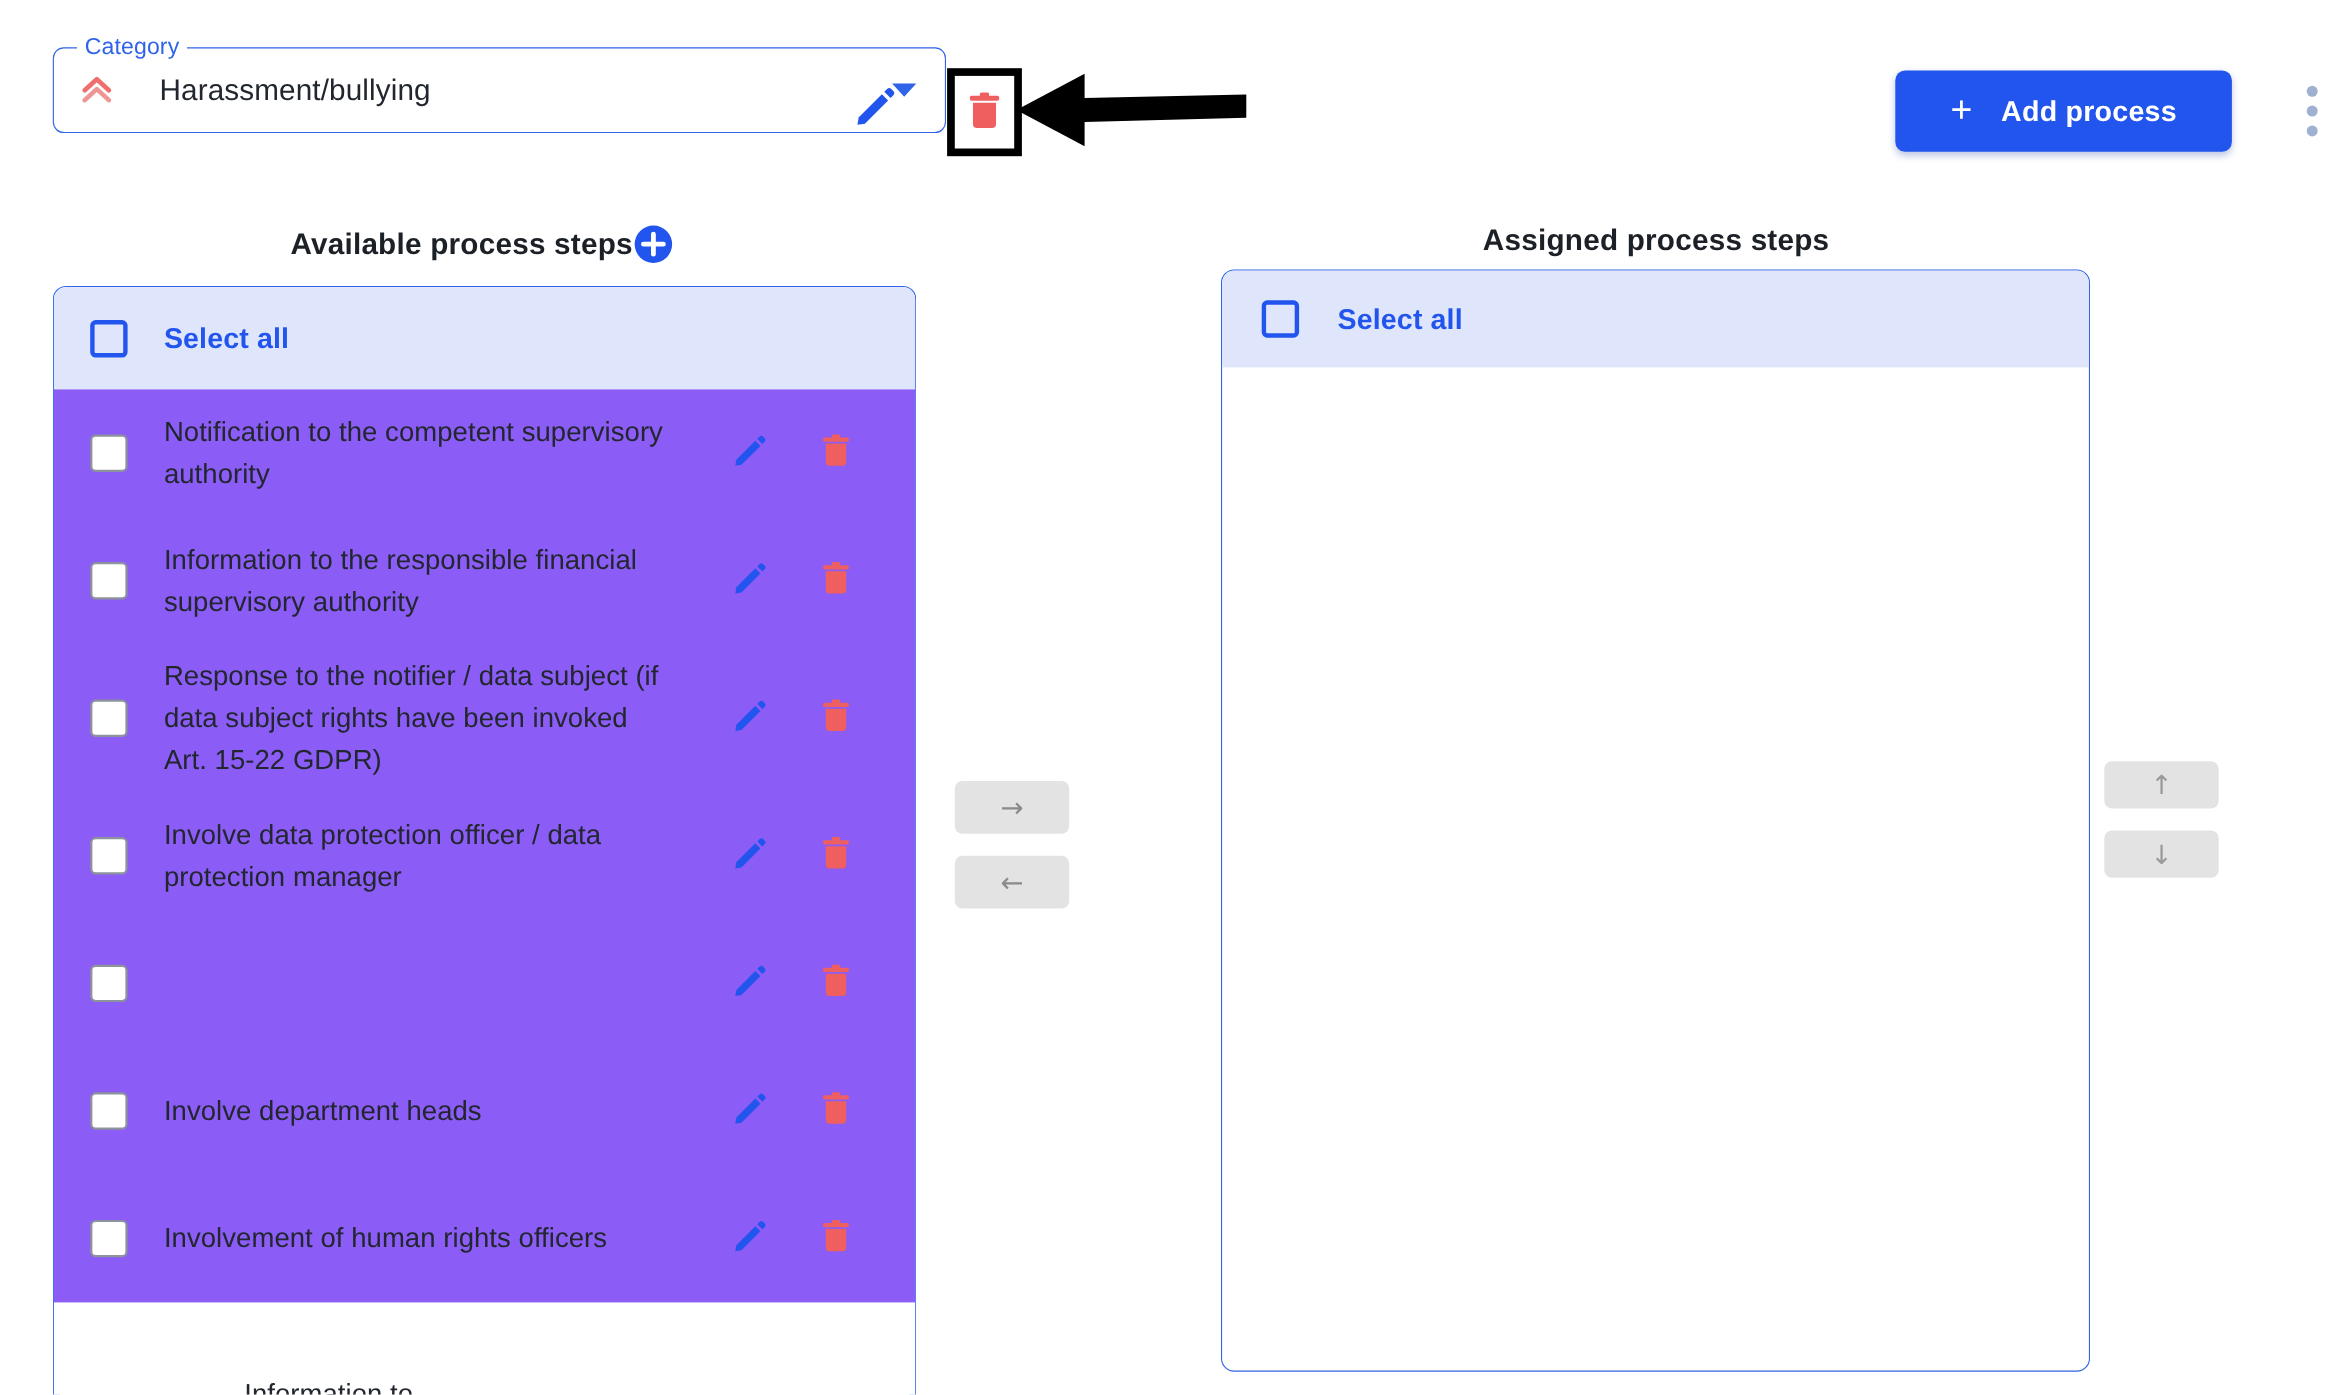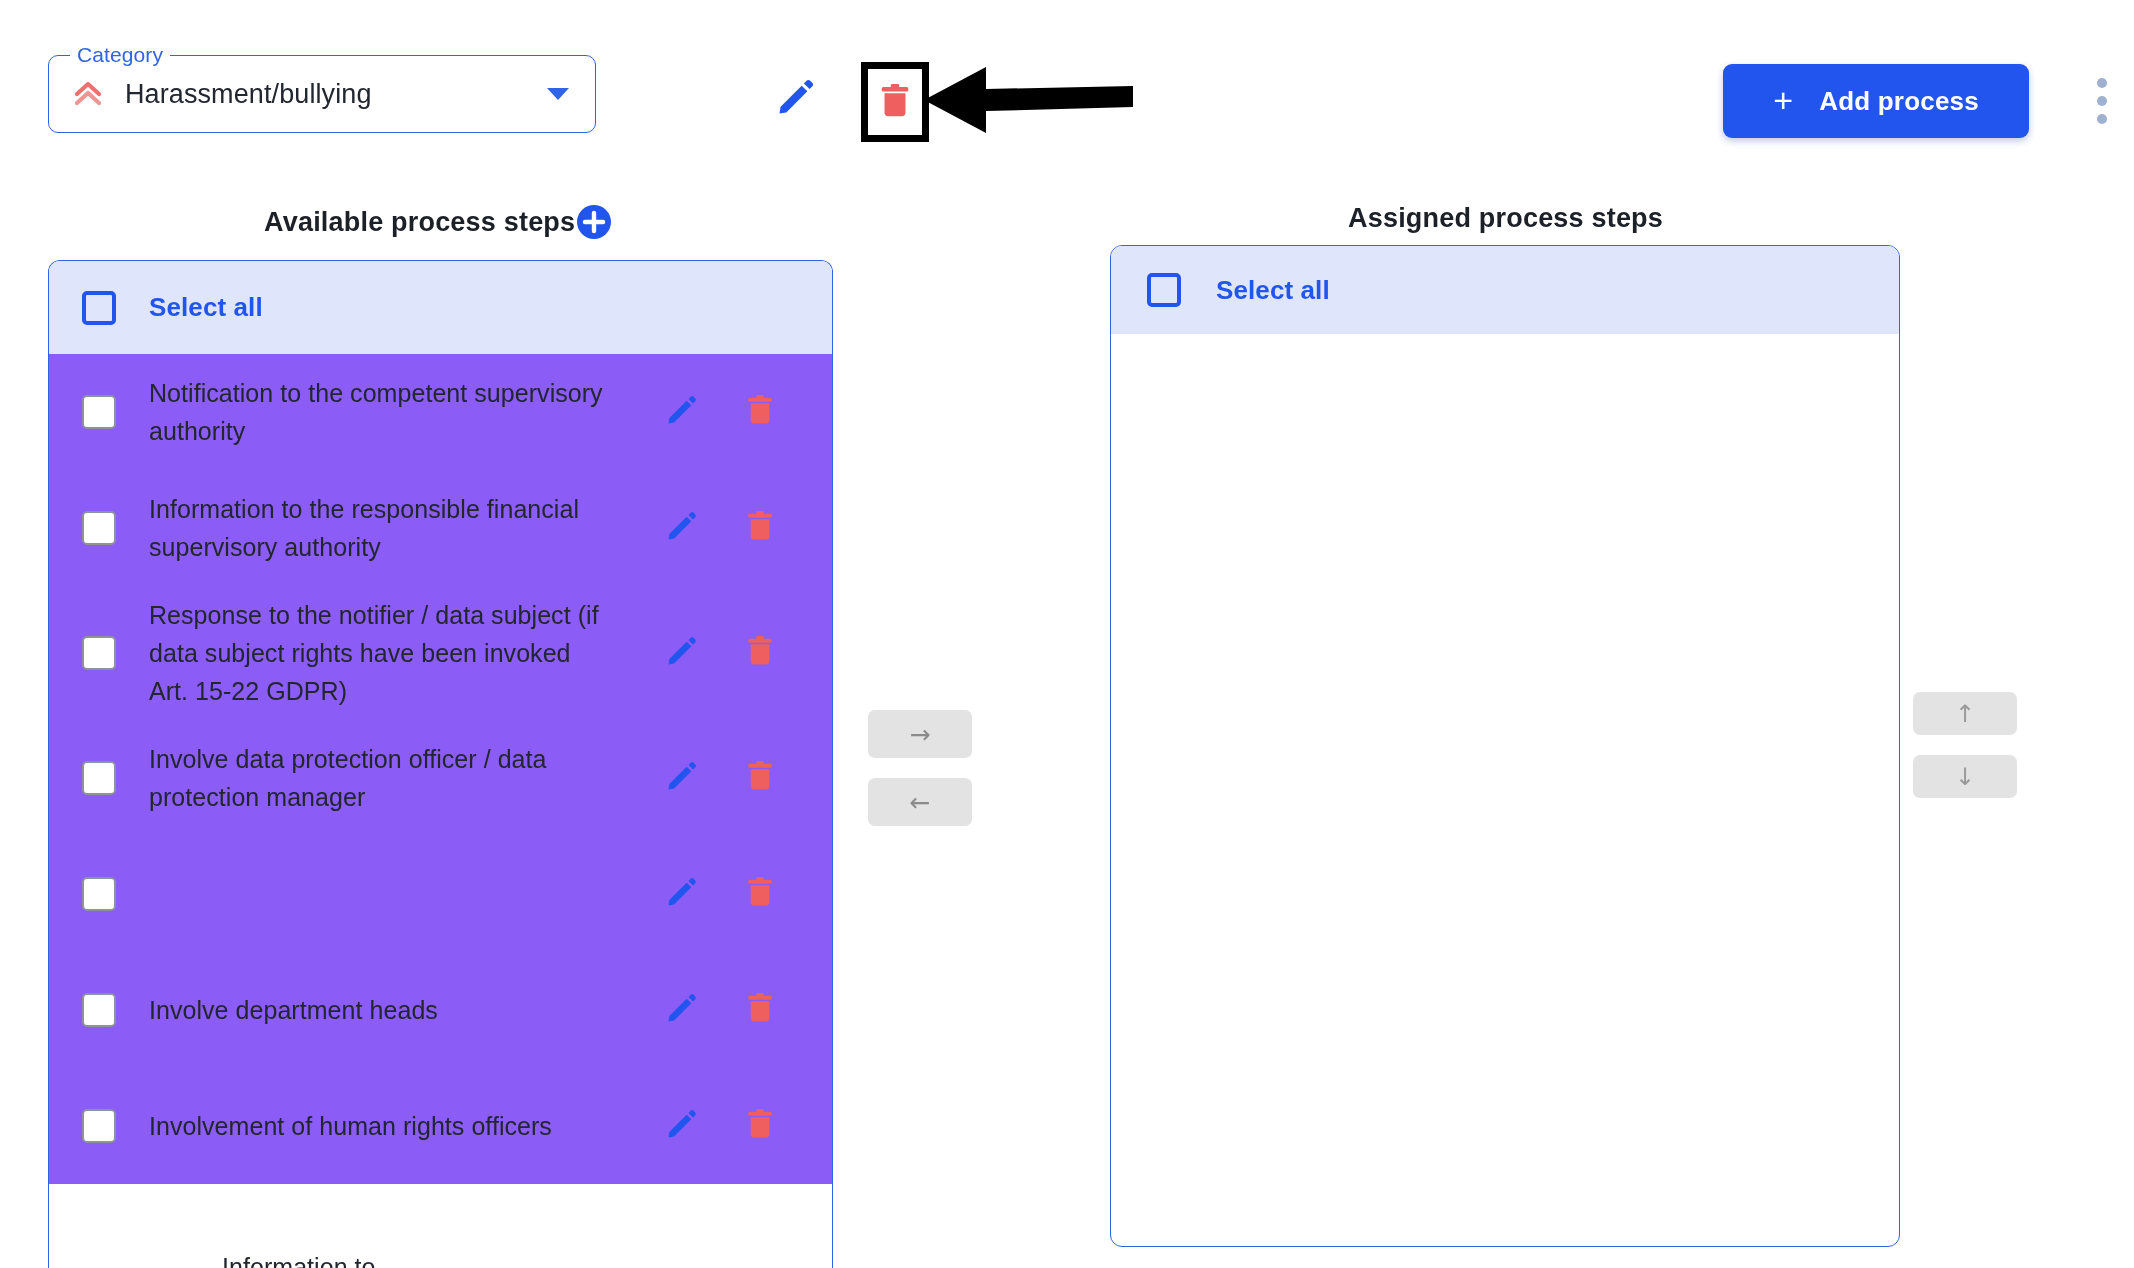--- a/index.html
+++ b/index.html
@@ -13,29 +13,30 @@
     overflow: hidden;
     position: relative;
   }
 
   
   .topbar {
     position:absolute; left:0; top:0; width:2134px; height:160px;
   }
 
   .field-wrap {
-    position:absolute; left:48px; top:55px; width:548px; height:78px;
+    position:absolute; left:48px; top:43px; width:812px; height:78px;
   }
   .field-box {
     position:absolute; inset:0;
     border:1.6px solid #2f63e8;
     border-radius:10px;
     background:#fff;
     display:flex; align-items:center;
     padding: 0 22px;
+    gap: 20px;
   }
   .field-legend {
     position:absolute; left:22px; top:-13px;
     background:#fff; padding:0 7px;
     font-size:21px; color:#2f63e8; font-weight:400;
     letter-spacing:.1px;
     line-height:26px;
     z-index:3;
   }
   .cat-icon { width:34px; height:34px; flex:0 0 34px; margin-right:20px; position:relative;}

